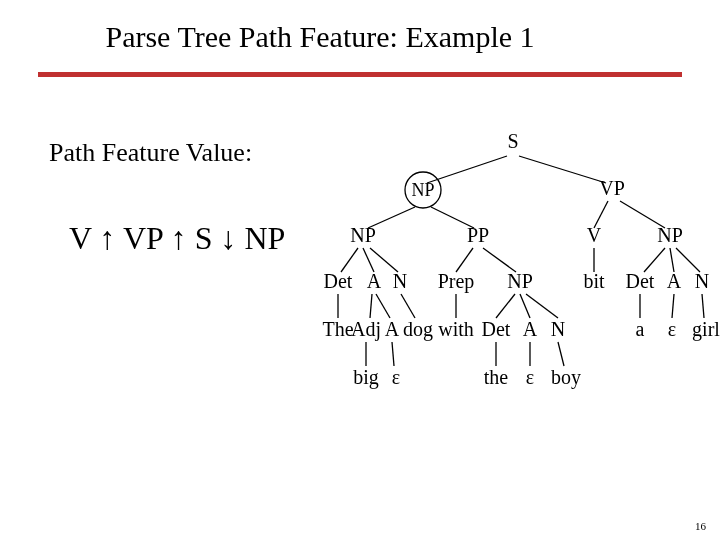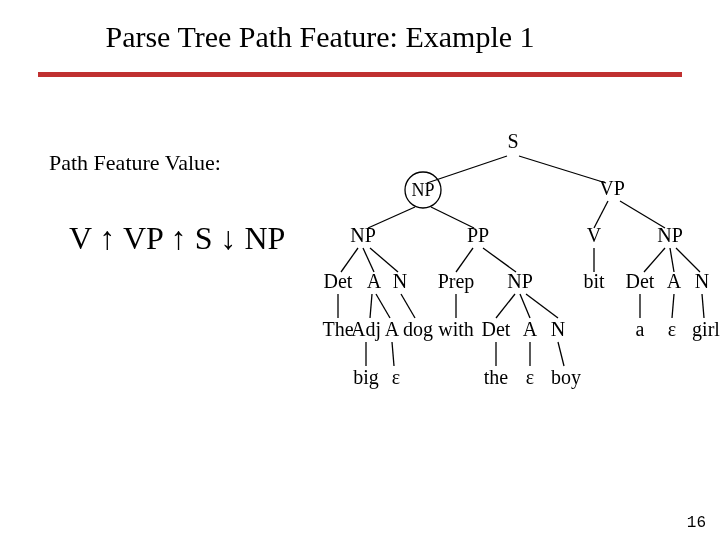--- a/index.html
+++ b/index.html
@@ -26,30 +26,29 @@
     top: 72px;
     left: 38px;
     width: 644px;
     height: 5px;
     background: #c03030;
   }
   #page-num {
     position: absolute;
     bottom: 8px;
     right: 14px;
-    font-family: Liberation Mono, monospace;
-    font-size: 16px;
+    font-family: Liberation Serif, serif;
+    font-size: 11px;
     color: #000;
   }
   #left-heading {
     position: absolute;
     top: 138px;
     left: 49px;
-    font-size: 22px;
-    margin-top: 12px;
+    font-size: 26px;
   }
   #left-value {
     position: absolute;
     top: 220px;
     left: 69px;
     font-size: 32px;
   }
   svg {
     position: absolute;
     top: 128px;

